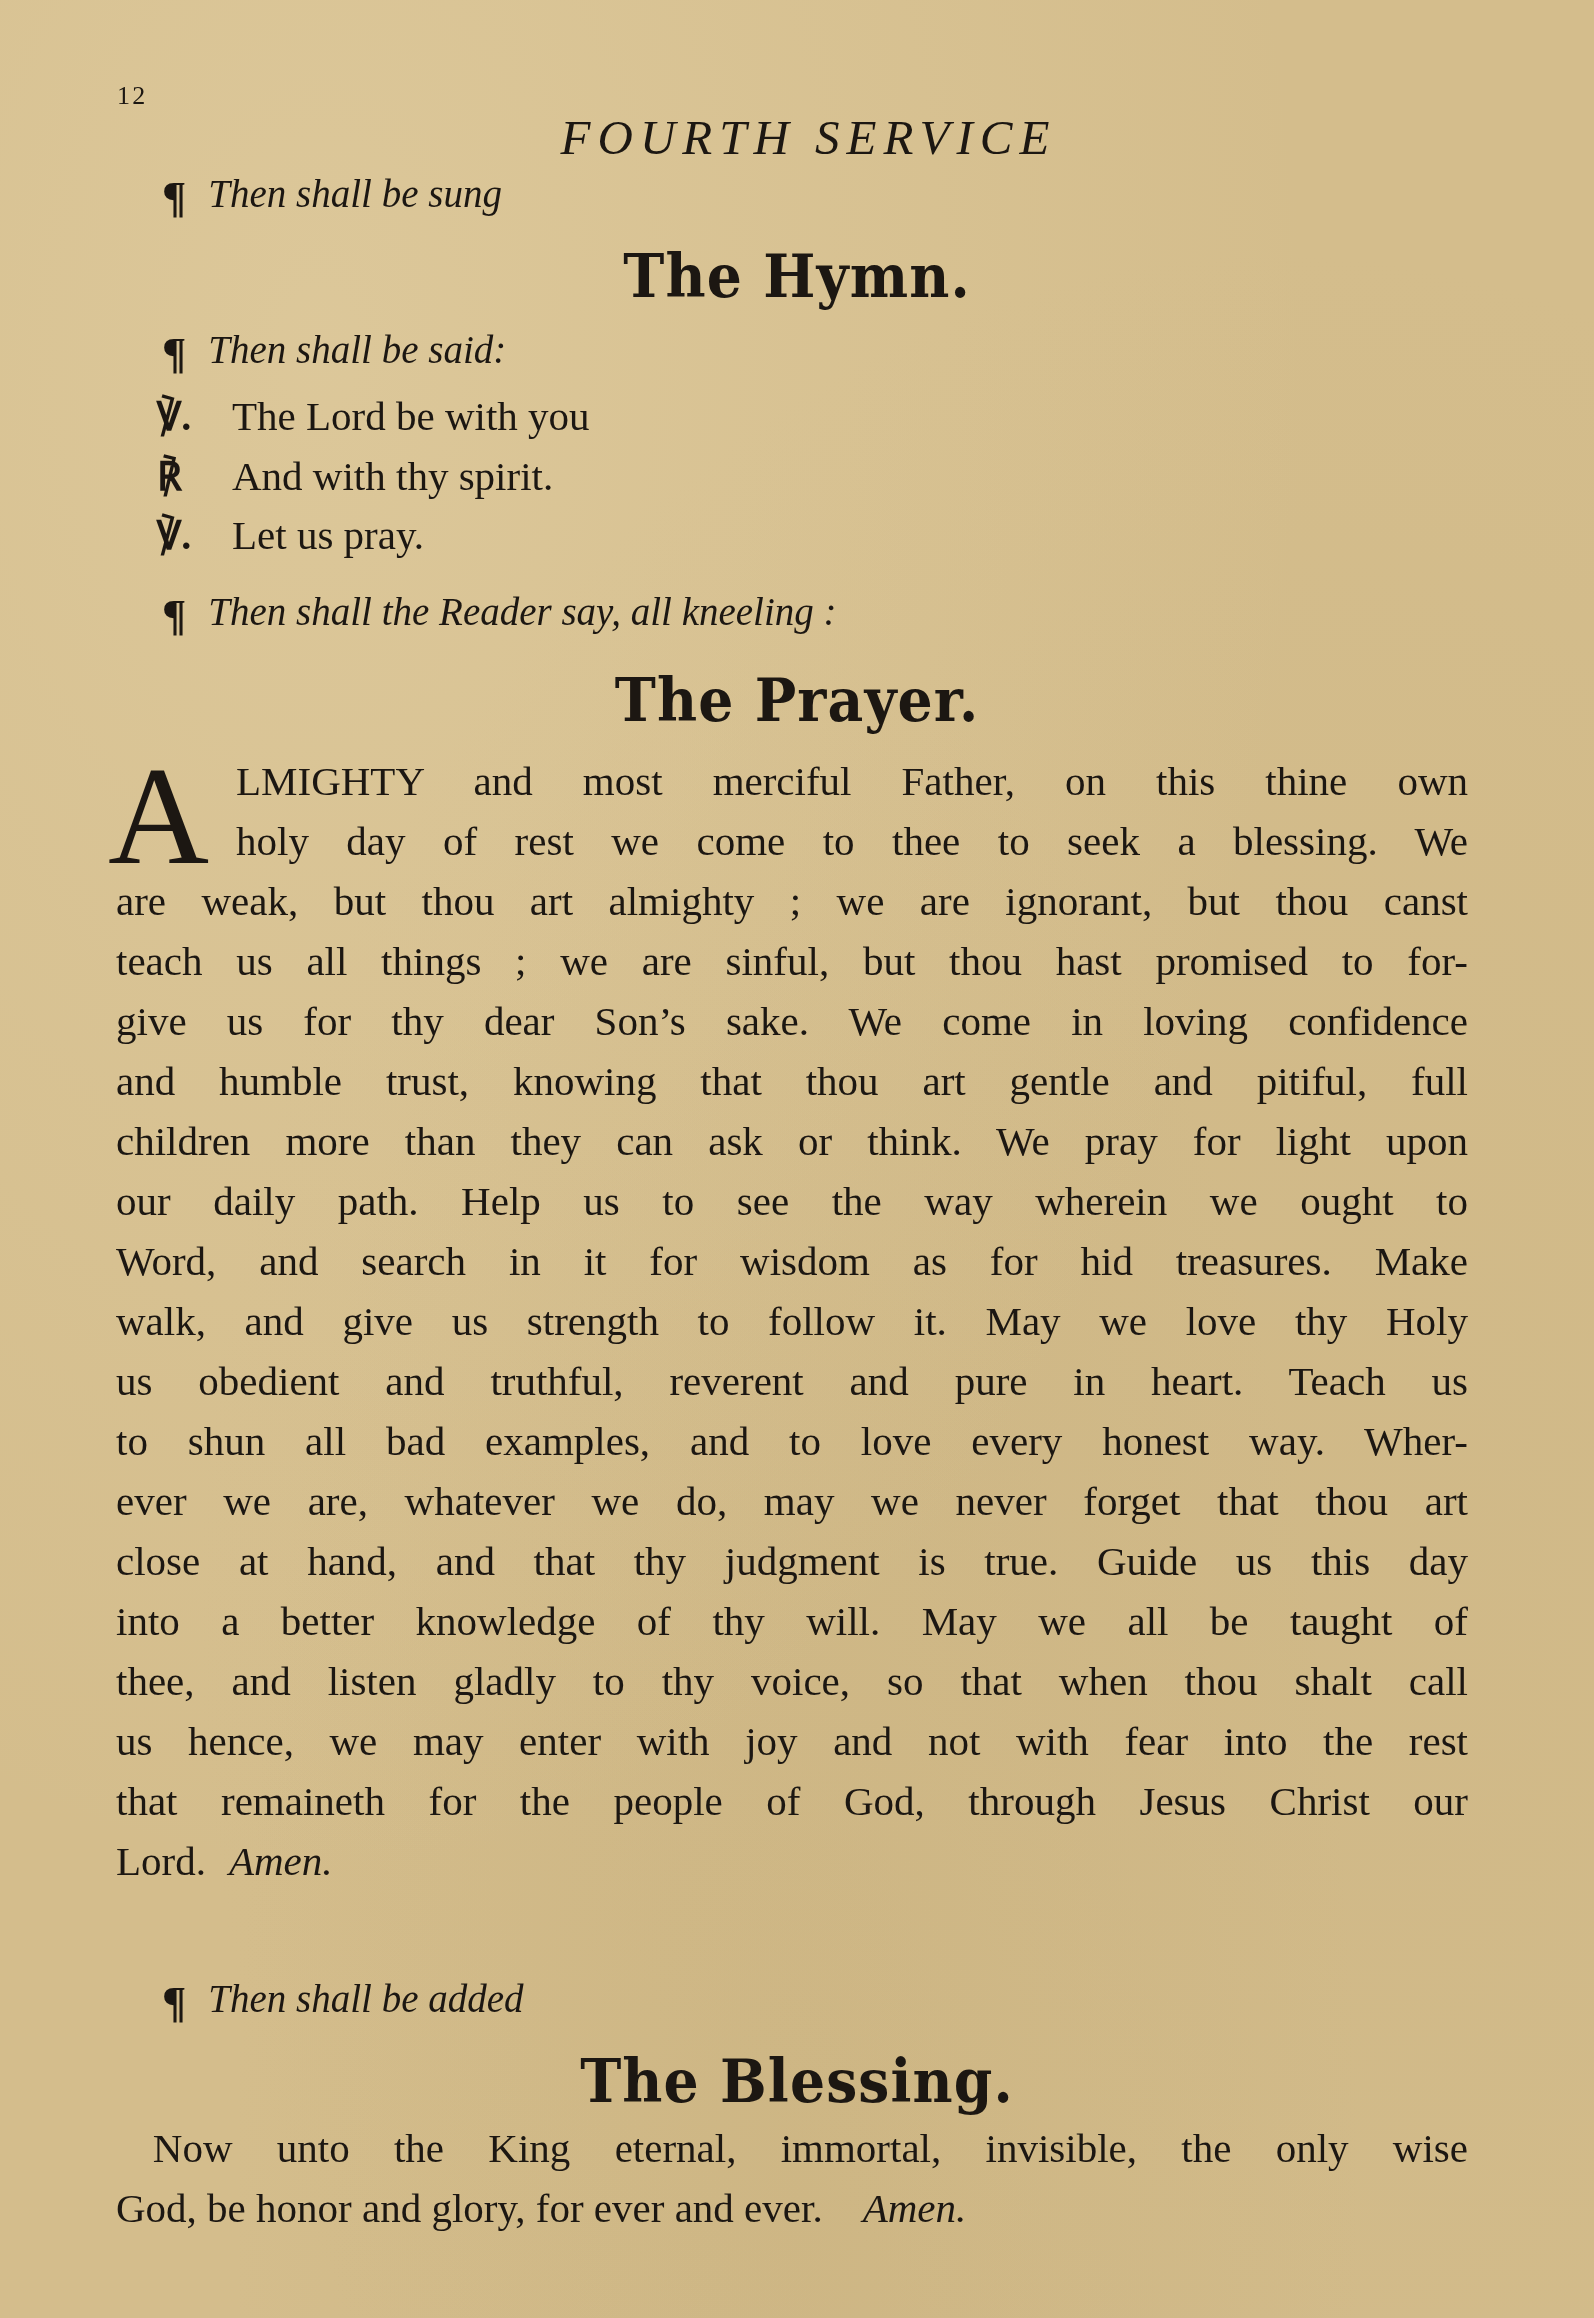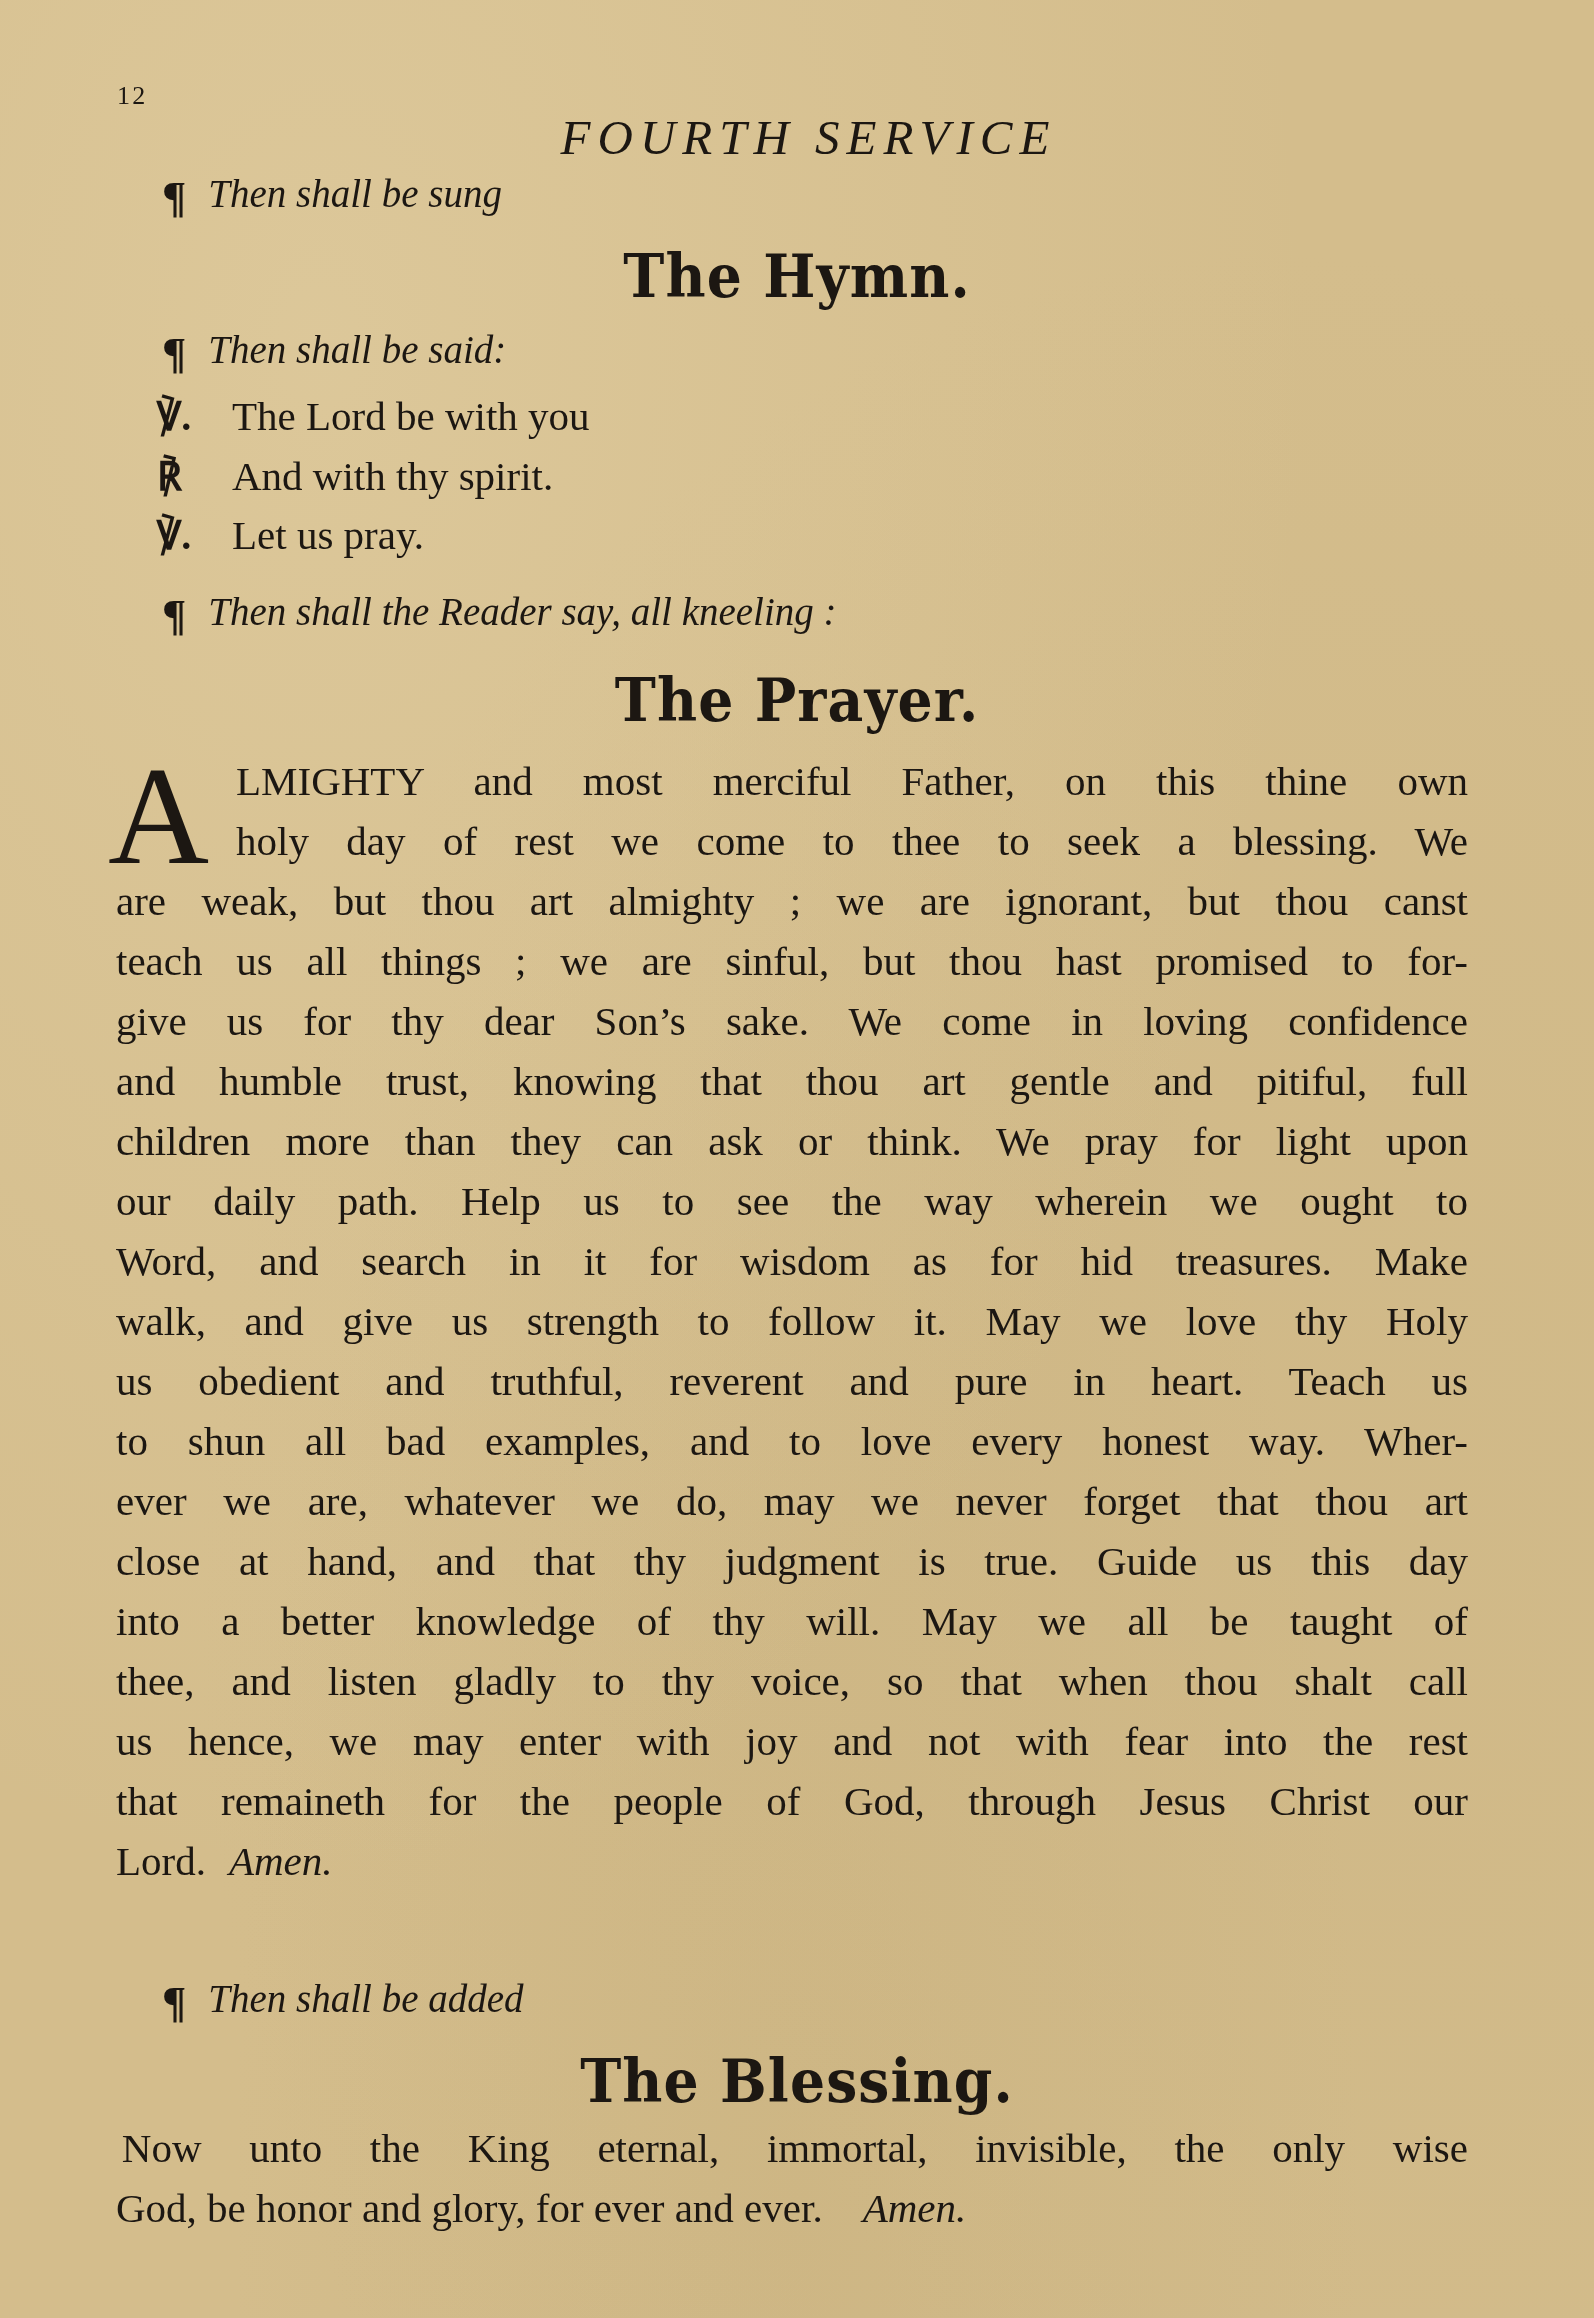--- a/index.html
+++ b/index.html
@@ -125,18 +125,18 @@
     <span class="line last"><span>Lord.</span><span class="amen">Amen.</span></span>
   </div>
 
   <div class="rubric" style="top:1971px;">
     <span class="pilcrow">¶</span><span>Then shall be added</span>
   </div>
 
   <div class="section-heading" style="top:2046px;">The Blessing.</div>
 
   <div class="prose" style="top:2118px;">
-    <span class="line" style="padding-left:5.8px;">Now unto the King eternal, immortal, invisible, the only wise</span>
+    <span class="line" style="padding-left:5.8px;margin-left:31px;">Now unto the King eternal, immortal, invisible, the only wise</span>
     <span class="line last"><span>God, be honor and glory, for ever and ever.</span><span class="amen" style="margin-left:40px;">Amen.</span></span>
   </div>
 
 </div>
 
 
 </body></html>

